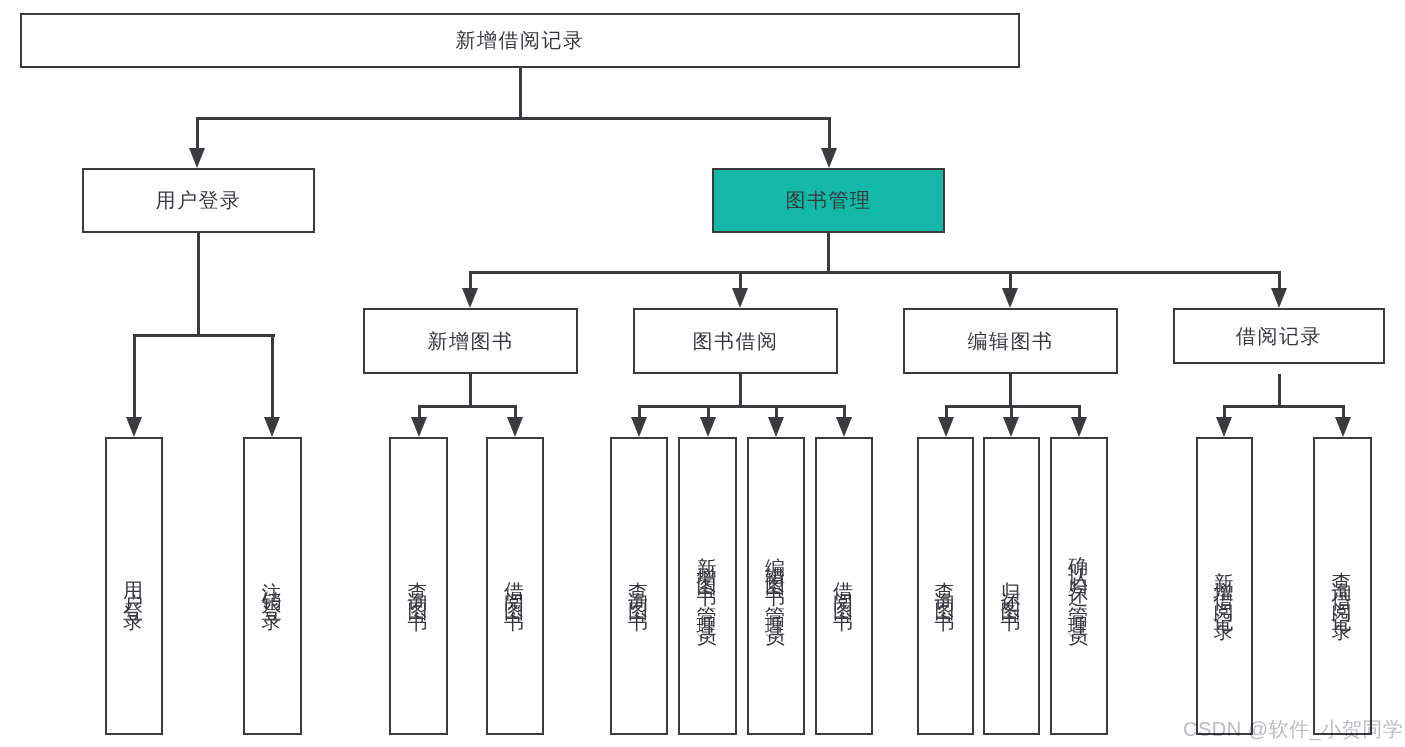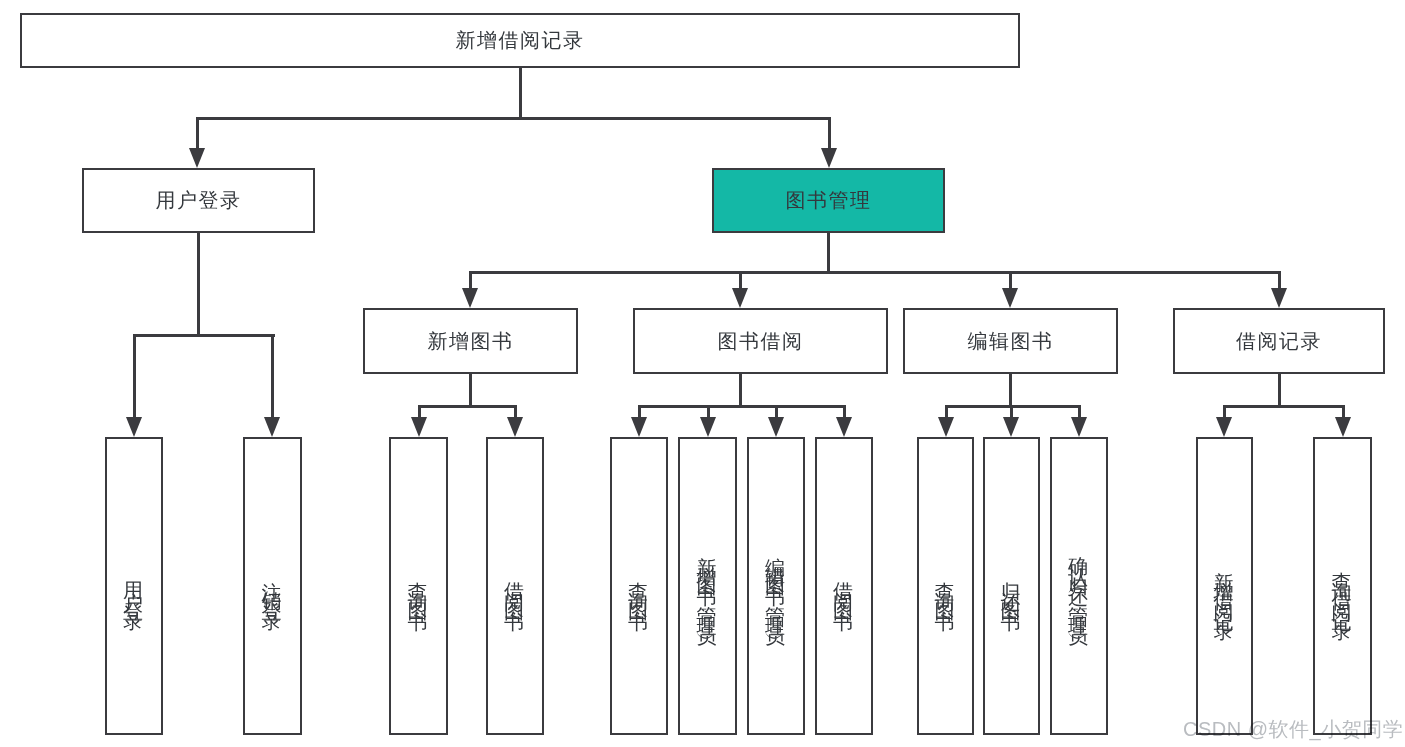--- a/index.html
+++ b/index.html
@@ -112,27 +112,27 @@
       </div>
       <div class="node" style="left: 82px; top: 168px; width: 233px; height: 65px; background: rgb(255, 255, 255);">
         <span class="label">用户登录</span>
       </div>
       <div class="node" style="left: 712px; top: 168px; width: 233px; height: 65px; background: #14b8a6;">
         <span class="label">图书管理</span>
       </div>
       <div class="node" style="left: 363px; top: 308px; width: 215px; height: 66px; background: rgb(255, 255, 255);">
         <span class="label">新增图书</span>
       </div>
-      <div class="node" style="left: 633px; top: 308px; width: 255px; height: 66px; background: rgb(255, 255, 255);">
+      <div class="node" style="left: 633px; top: 308px; width: 205px; height: 66px; background: rgb(255, 255, 255);">
         <span class="label">图书借阅</span>
       </div>
       <div class="node" style="left: 903px; top: 308px; width: 215px; height: 66px; background: rgb(255, 255, 255);">
         <span class="label">编辑图书</span>
       </div>
-      <div class="node" style="left: 1173px; top: 308px; width: 212px; height: 66px; background: rgb(255, 255, 255); justify-content: center;">
+      <div class="node" style="left: 1173px; top: 308px; width: 212px; height: 56px; background: rgb(255, 255, 255); justify-content: center;">
         <span class="label">借阅记录</span>
       </div>
       <div class="node vert" style="left: 105px; top: 437px; width: 58px; height: 298px; background: rgb(255, 255, 255);">
         <span class="label">用户登录</span>
       </div>
       <div class="node vert" style="left: 243px; top: 437px; width: 59px; height: 298px; background: rgb(255, 255, 255);">
         <span class="label">注销登录</span>
       </div>
       <div class="node vert" style="left: 389px; top: 437px; width: 59px; height: 298px; background: rgb(255, 255, 255);">
         <span class="label">查询图书</span>

